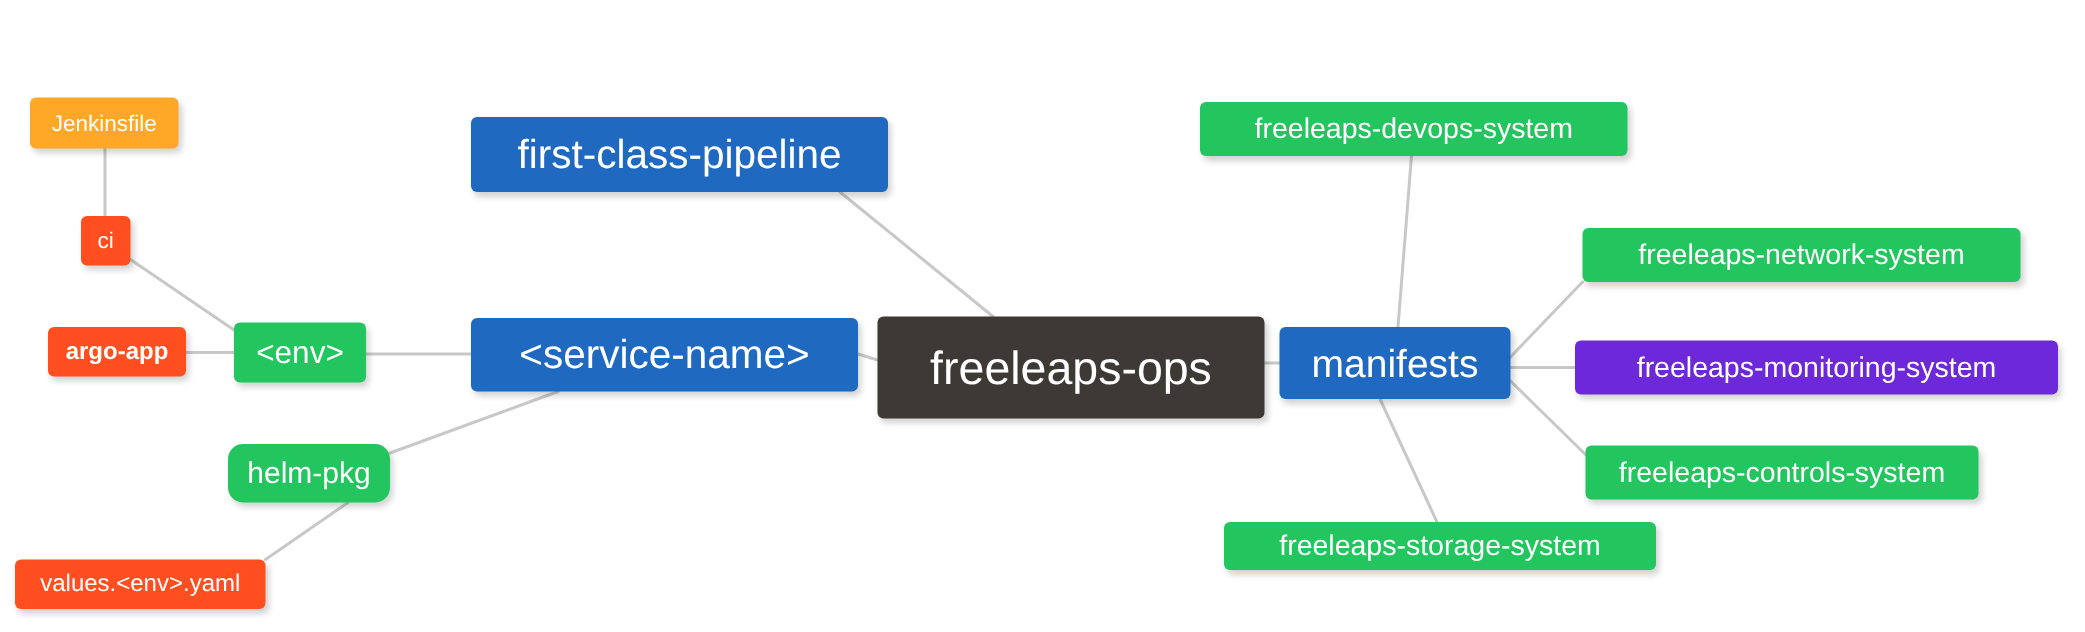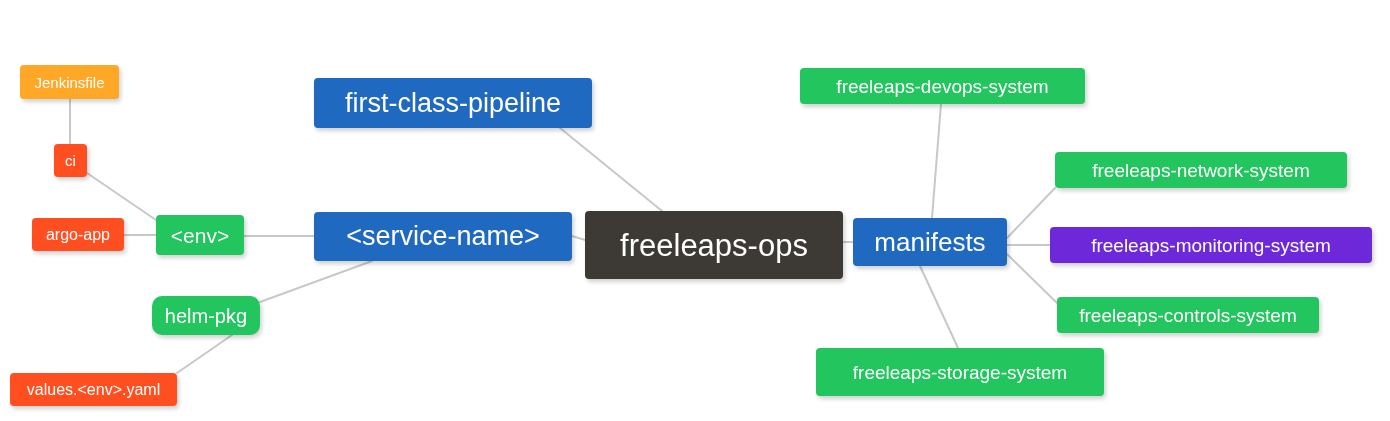--- a/index.html
+++ b/index.html
@@ -64,21 +64,21 @@
       <line x1="1007" y1="214" x2="1057" y2="263" stroke="#c8c8c8" stroke-width="2" stroke-linecap="round"></line>
       <line x1="920" y1="226" x2="958" y2="308" stroke="#c8c8c8" stroke-width="2" stroke-linecap="round"></line>
     </svg>
   <div id="node-layer">
       <div class="node" style="left: 20px; top: 25px; width: 99px; height: 34px; background: rgb(255, 167, 38); color: rgb(255, 255, 255); font-size: 15px;">
         <span class="node-label">Jenkinsfile</span>
       </div>
       <div class="node" style="left: 54px; top: 104px; width: 33px; height: 33px; background: rgb(255, 79, 32); color: rgb(255, 255, 255); font-size: 15px;">
         <span class="node-label">ci</span>
       </div>
-      <div class="node" style="left: 32px; top: 178px; width: 92px; height: 33px; background: rgb(255, 79, 32); color: rgb(255, 255, 255); font-size: 16px;">
+      <div class="node" style="left: 32px; top: 178px; width: 92px; height: 33px; background: rgb(255, 79, 32); color: rgb(255, 255, 255); font-size: 16px; font-weight: bold;">
         <span class="node-label">argo-app</span>
       </div>
       <div class="node" style="left: 156px; top: 175px; width: 88px; height: 40px; background: rgb(34, 197, 94); color: rgb(255, 255, 255); font-size: 21px;">
         <span class="node-label">&lt;env&gt;</span>
       </div>
       <div class="node" style="left: 152px; top: 256px; width: 108px; height: 39px; background: rgb(34, 197, 94); color: rgb(255, 255, 255); font-size: 20px; border-radius: 10px;">
         <span class="node-label">helm-pkg</span>
       </div>
       <div class="node" style="left: 10px; top: 333px; width: 167px; height: 33px; background: rgb(255, 79, 32); color: rgb(255, 255, 255); font-size: 16px;">
         <span class="node-label">values.&lt;env&gt;.yaml</span>
@@ -100,17 +100,17 @@
       </div>
       <div class="node" style="left: 1055px; top: 112px; width: 292px; height: 36px; background: rgb(34, 197, 94); color: rgb(255, 255, 255); font-size: 19px; text-align: right;">
         <span class="node-label">freeleaps-network-system</span>
       </div>
       <div class="node" style="left: 1050px; top: 187px; width: 322px; height: 36px; background: #6d28d9; color: rgb(255, 255, 255); font-size: 19px;">
         <span class="node-label">freeleaps-monitoring-system</span>
       </div>
       <div class="node" style="left: 1057px; top: 257px; width: 262px; height: 36px; background: rgb(34, 197, 94); color: rgb(255, 255, 255); font-size: 19px;">
         <span class="node-label">freeleaps-controls-system</span>
       </div>
-      <div class="node" style="left: 816px; top: 308px; width: 288px; height: 48px; background: rgb(34, 197, 94); color: rgb(255, 255, 255); font-size: 19px;">
+      <div class="node" style="left: 816px; top: 308px; width: 288px; height: 32px; background: rgb(34, 197, 94); color: rgb(255, 255, 255); font-size: 19px;">
         <span class="node-label">freeleaps-storage-system</span>
       </div>
     </div>
 </div>
 
 </body></html>

